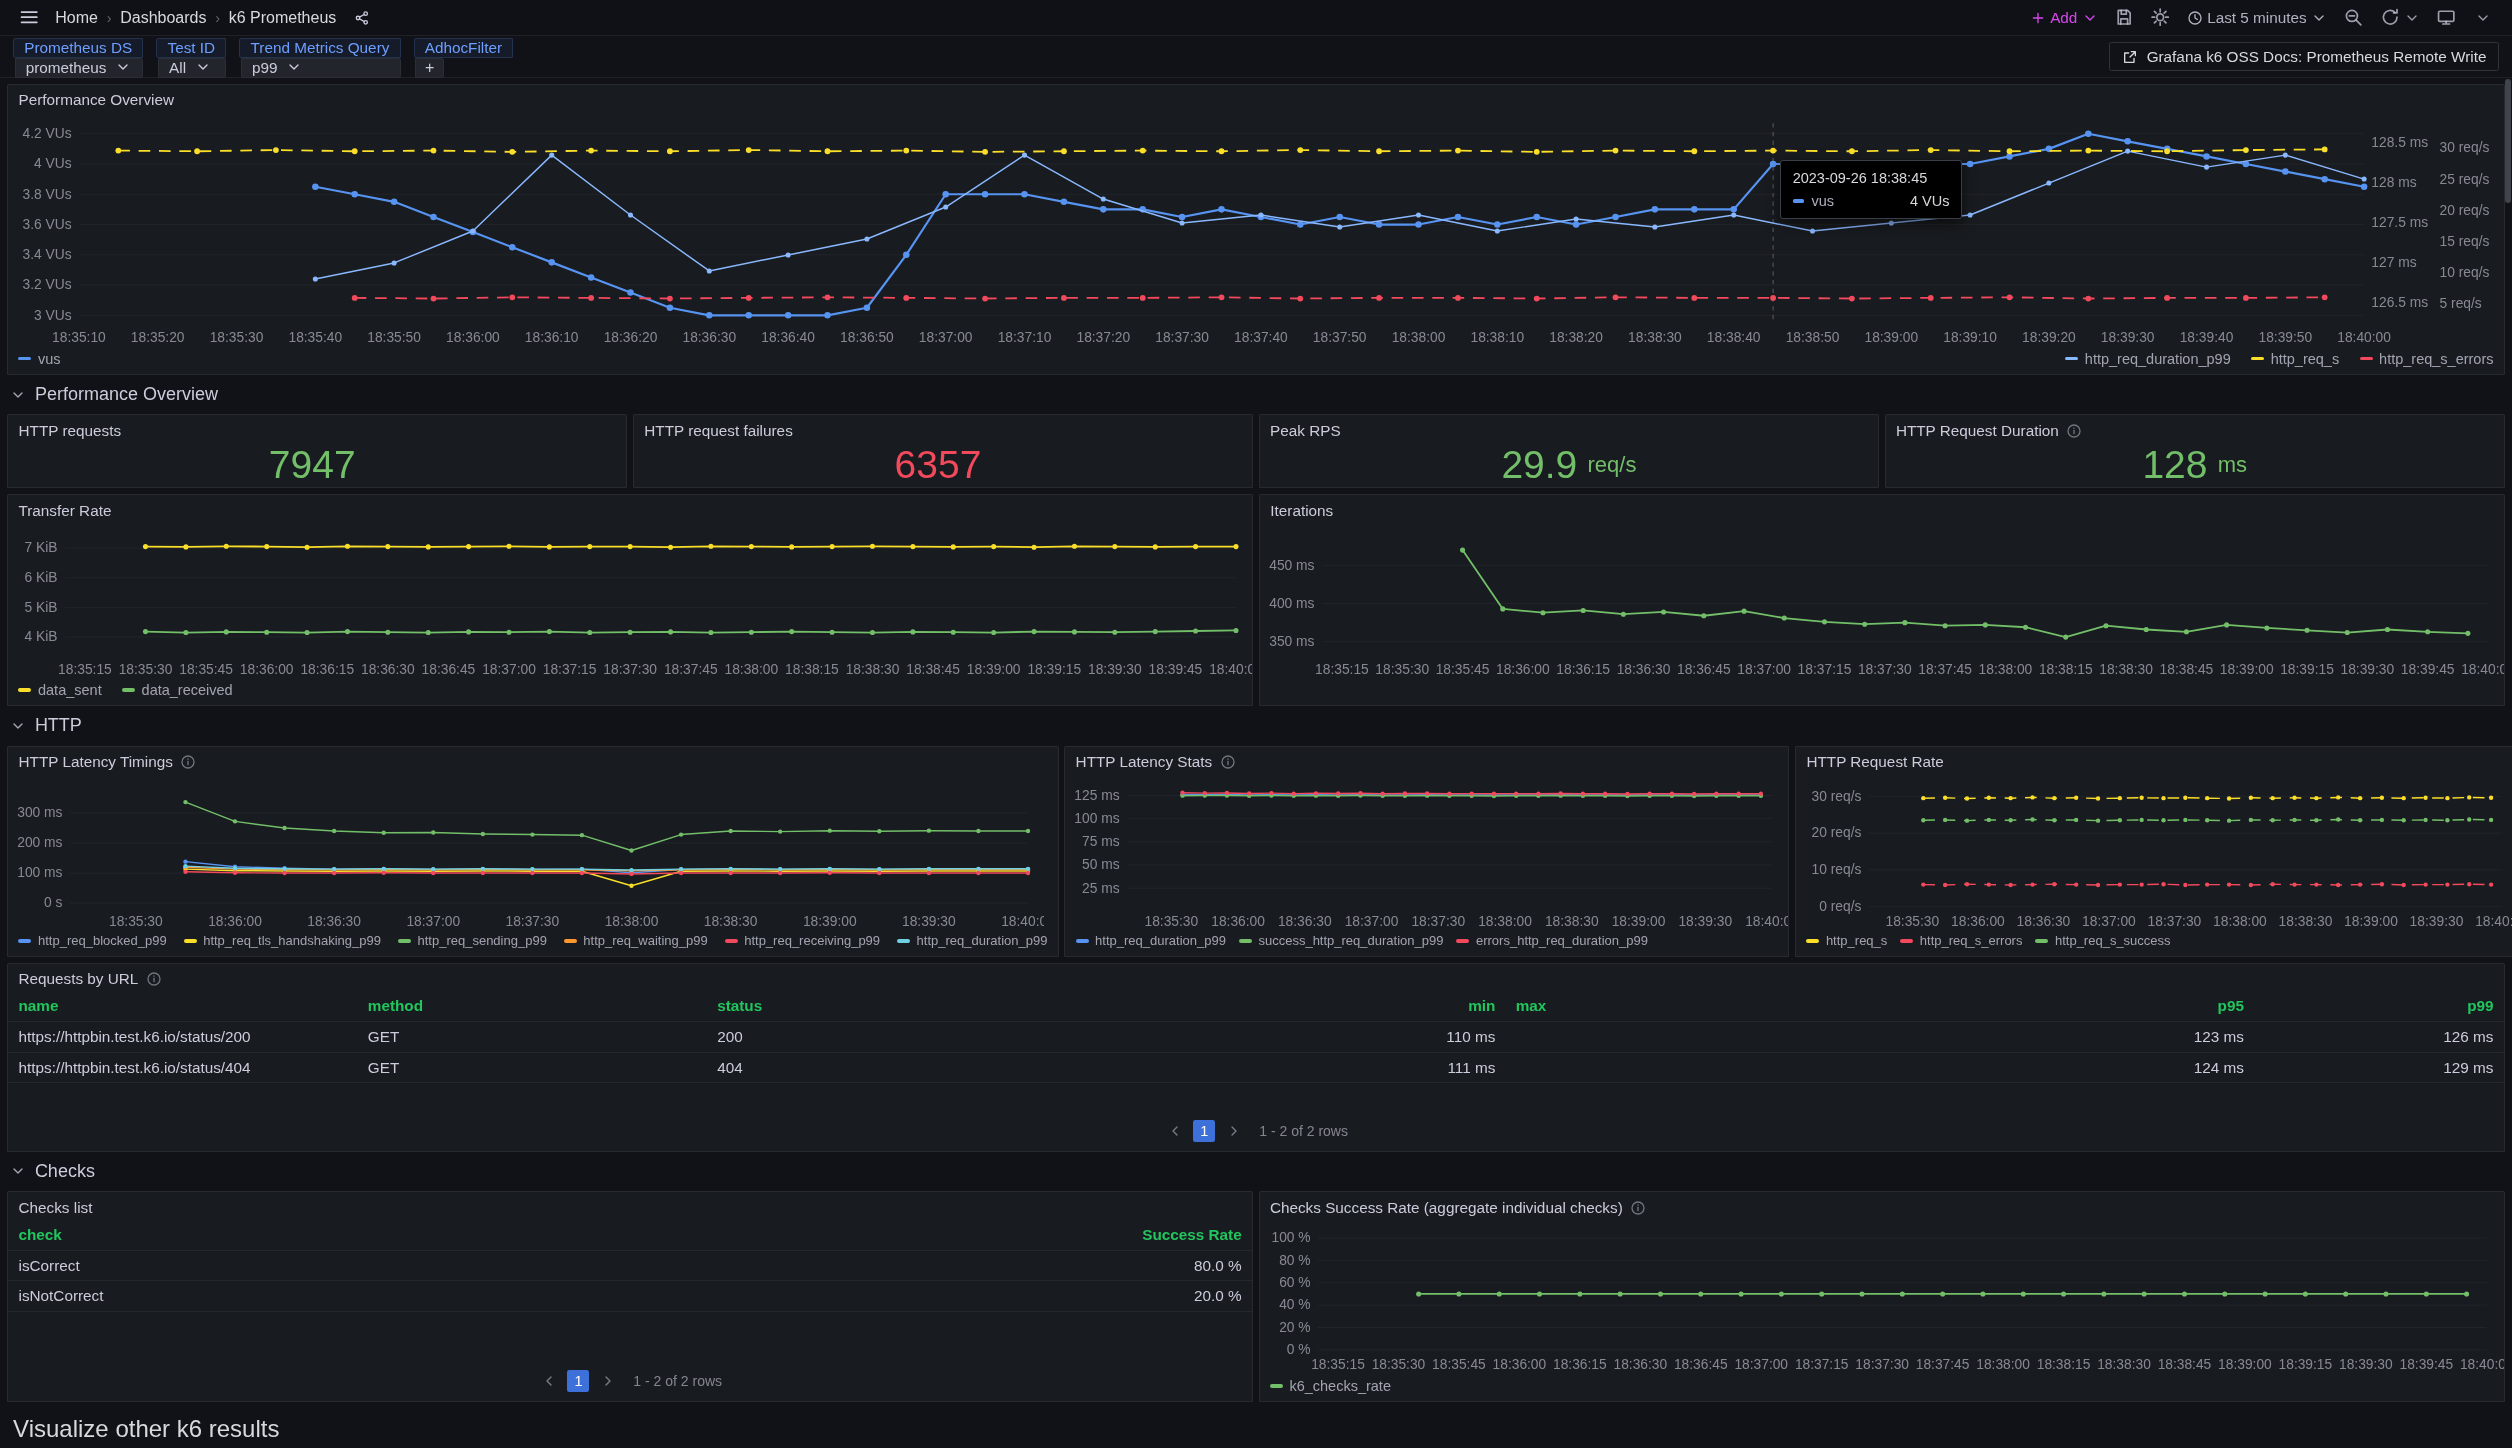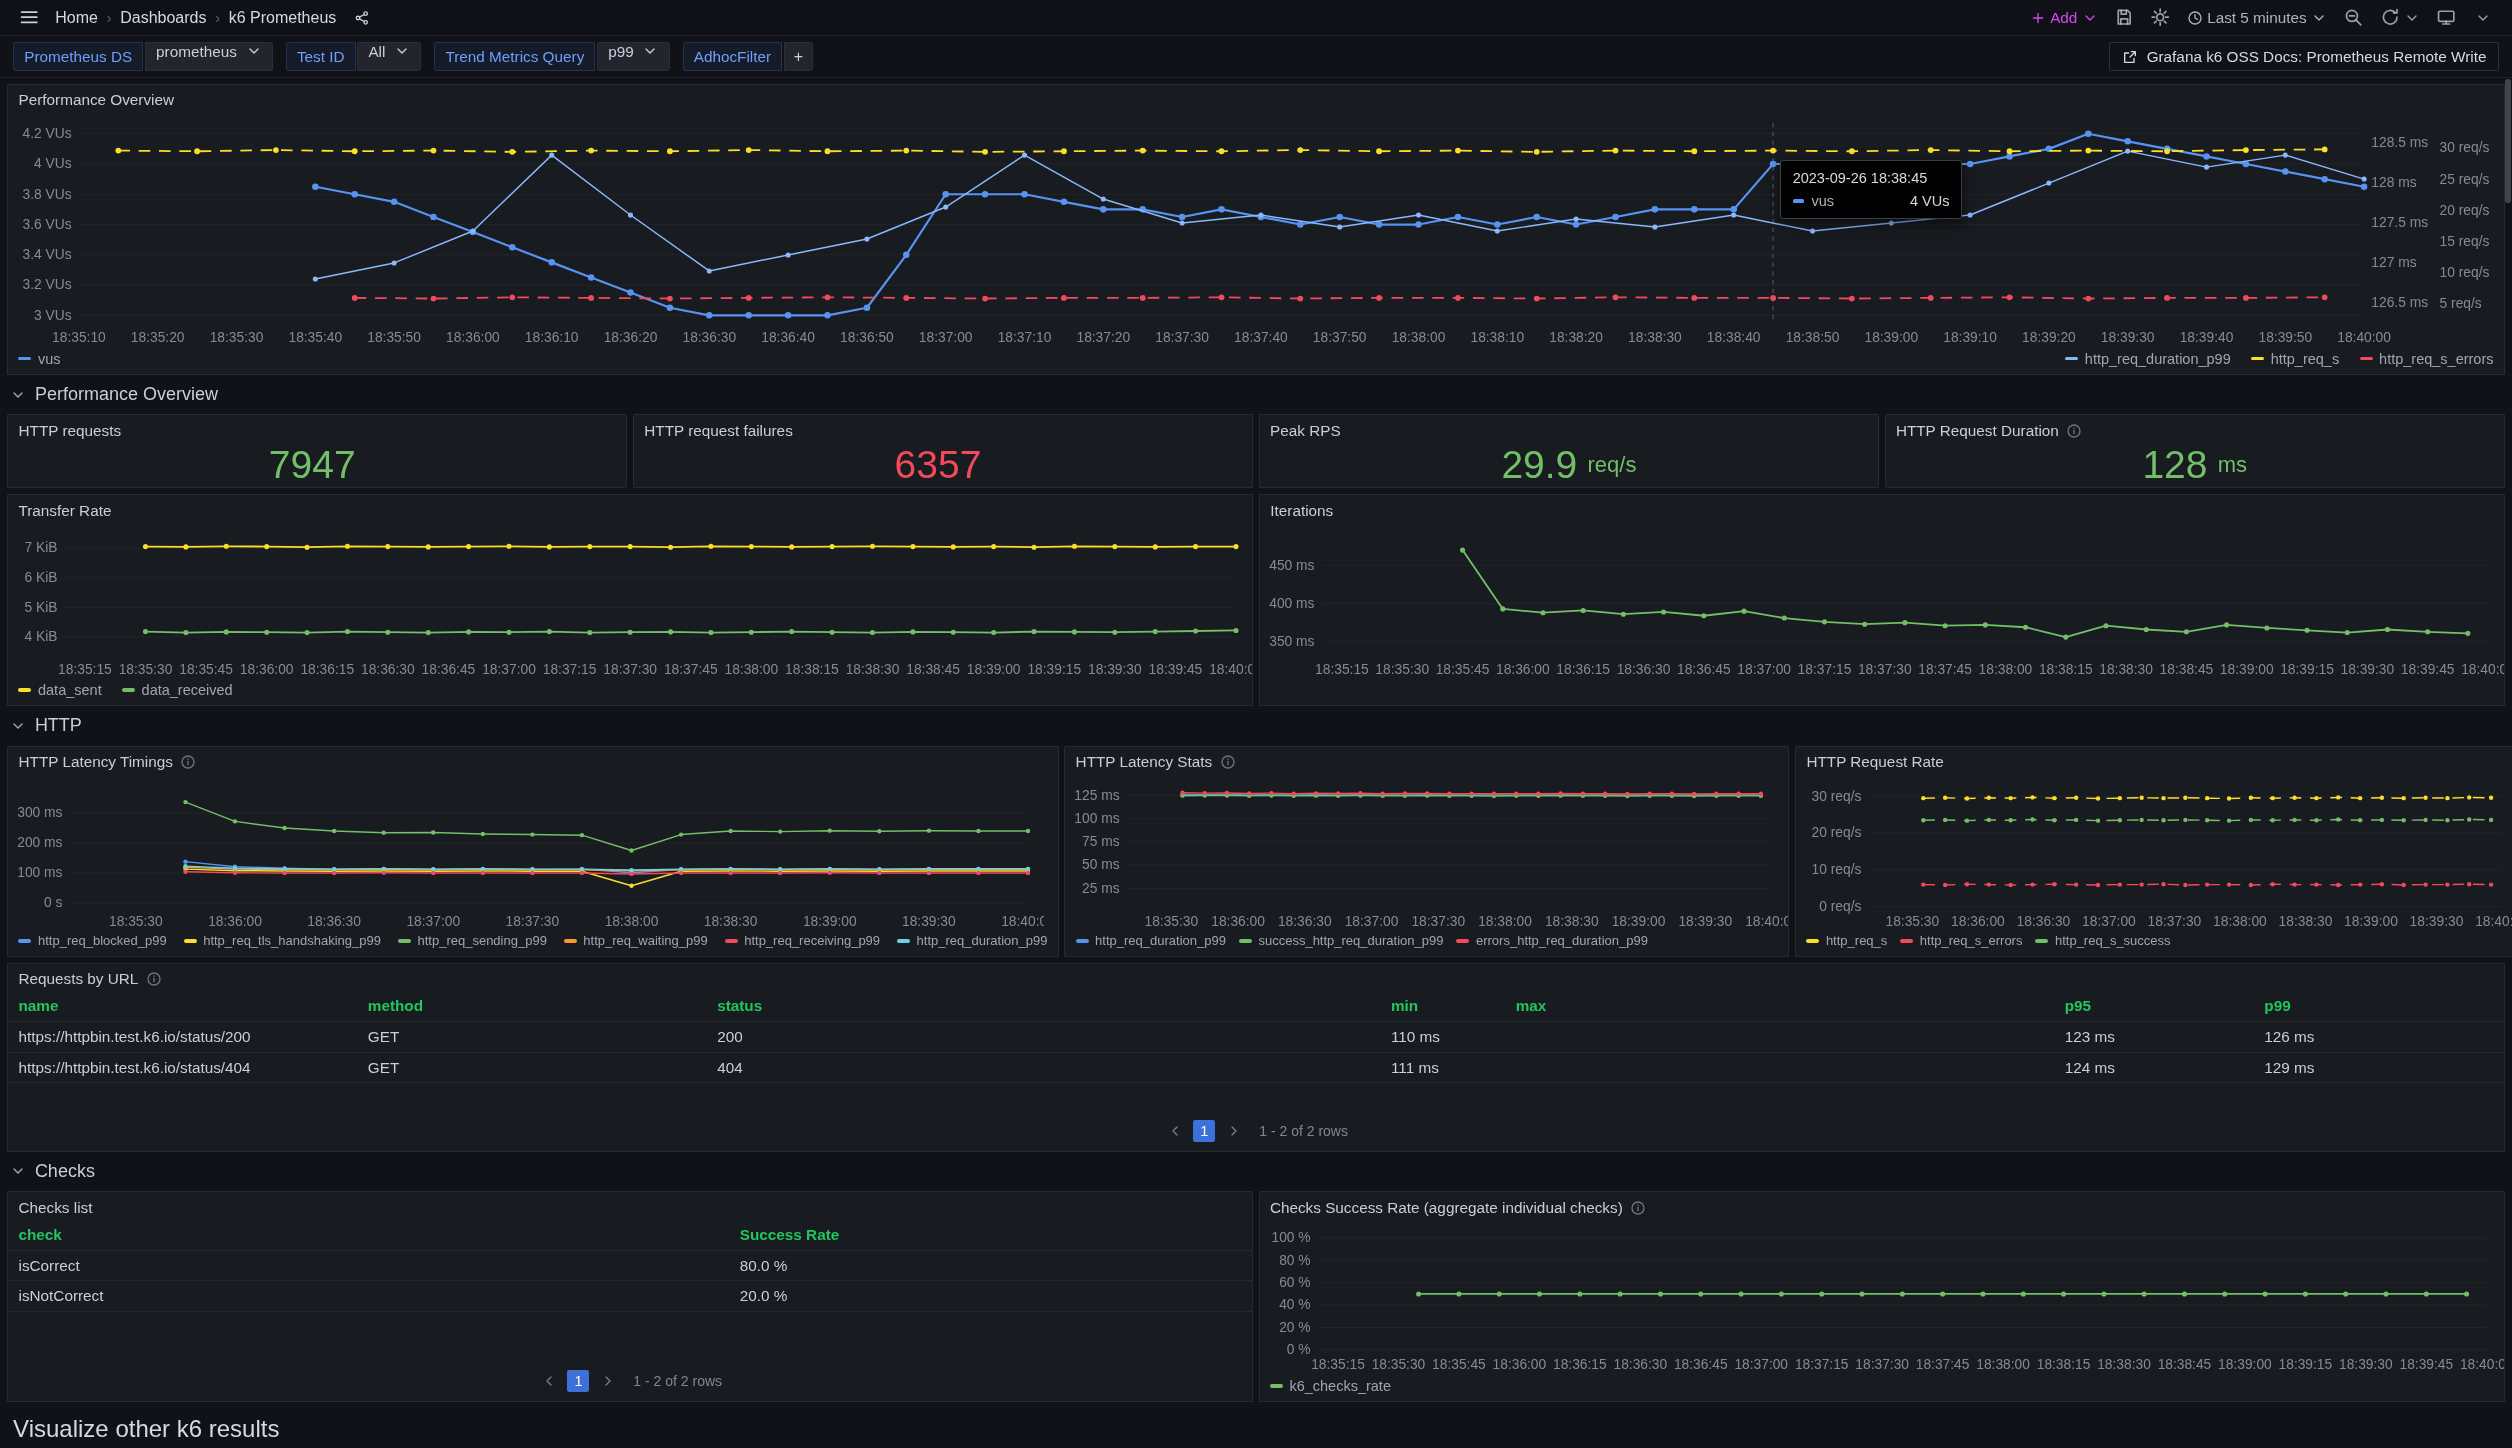--- a/index.html
+++ b/index.html
@@ -18,21 +18,21 @@
   .crumbs { display:flex; align-items:center; gap:8.7px; font-size:16px; color:#d8d9dd; }
   .crumb-sep { color:#62656e; font-size:14.5px; }
   .nav-right { margin-left:auto; display:flex; align-items:center; gap:7.3px; color:rgba(204,204,220,0.75); }
   .icon-btn { height:29px; min-width:29px; padding:0 4.4px; display:flex; align-items:center; justify-content:center; gap:4.4px; border-radius:2.9px; }
   .add-btn { color:#d946ef; font-size:15.3px; font-weight:500; }
   .time-btn { font-size:15.3px; color:rgba(204,204,220,0.85); }
 
   
   .filterbar { height:42px; display:flex; align-items:center; gap:13px; padding:0 13px;
                border-bottom:0.7px solid #1f2127; }
-  .var { display:flex; align-items:stretch; height:29px; }
+  .var { display:flex; align-items:stretch; height:37px;flex-direction:column; }
   .var-label { background:#151b29; color:#6e9fff; font-size:15.3px; display:flex; align-items:center;
                padding:0 10.2px; border-radius:2.2px 0 0 2.2px; border:0.7px solid #23324d; }
   .var-value { background:#22252b; color:#ccccdc; font-size:15.3px; display:flex; gap:8.7px;
                padding:0 10.2px; border-radius:0 2.2px 2.2px 0; margin-left:1.5px; border:0.7px solid #2b2e36; }
   .plus-btn { width:29px; background:#22252b; border:0.7px solid #2b2e36; border-radius:0 2.2px 2.2px 0; margin-left:1.5px;
               display:flex; align-items:center; justify-content:center; color:#ccccdc; }
   .docs-chip { margin-left:auto; height:29px; border:0.7px solid #2e323a; border-radius:2.2px; display:flex;
                align-items:center; gap:8.7px; padding:0 11.6px; font-size:15.3px; color:#d8d9dd; }
 
   
@@ -76,21 +76,21 @@
   .tt-time { font-size:14.5px; color:#d8d9dd; margin-bottom:7.3px; }
   .tt-row { display:flex; align-items:center; gap:7.3px; font-size:14.5px; color:rgba(204,204,220,0.85); }
   .tt-swatch { width:11.6px; height:3.6px; border-radius:1.5px; }
   .tt-val { margin-left:auto; color:#d8d9dd; }
 
   
   table { width:100%; border-collapse:collapse; table-layout:fixed; }
   th, td { padding:5.8px 10.2px; font-size:15.3px; text-align:left; border-bottom:0.7px solid rgba(204,204,220,0.07);
            overflow:hidden; text-overflow:ellipsis; white-space:nowrap; }
   th { color:#22c55e; font-weight:700; }
-  .r { text-align:left; }
+  .r { text-align:right; }
   .req-table th:nth-child(1){width:14%;} .req-table th:nth-child(2){width:14%;}
   .req-table th:nth-child(3){width:27%;} .req-table th:nth-child(4){width:5%;}
   .req-table th:nth-child(5){width:22%;margin-top:48px;} .req-table th:nth-child(6){width:8%;}
   .req-table th:nth-child(7){width:10%;}
   .checks-table th:nth-child(1){width:58%;} .checks-table th:nth-child(2){width:42%;}
 
   .pager { display:flex; align-items:center; justify-content:center; gap:7.3px; padding:10.2px 0 8.7px; margin-top:auto; }
   .pg-btn { width:22px; height:22px; display:flex; align-items:center; justify-content:center; color:rgba(204,204,220,0.55); }
   .pg-num { min-width:22px; height:22px; background:#3d71d9; color:#fff; border-radius:2.2px; display:flex;
             align-items:center; justify-content:center; font-size:14.5px; }

